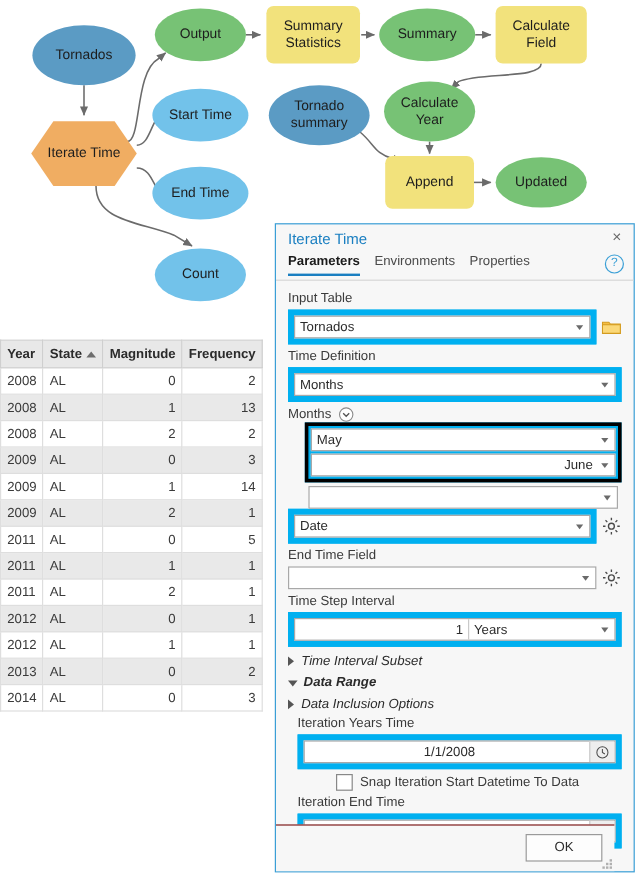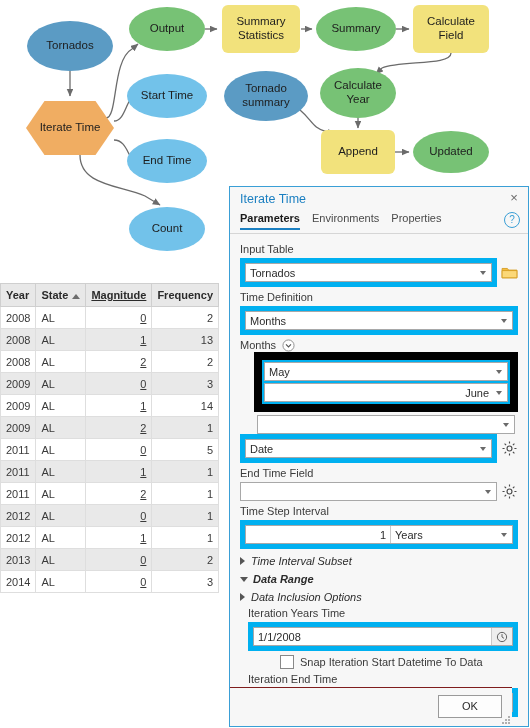--- a/index.html
+++ b/index.html
@@ -57,21 +57,21 @@
   }
   #attr-table td {
     border: 1px solid #dedede;
     padding: 3px 5px;
     height: 15px;
     background: #ffffff;
   }
   #attr-table tr.alt td { background: #e9e9e9; }
   .col-year  { width: 34px; text-align: left; }
   .col-state { width: 46px; text-align: left; }
-  .col-mag   { width: 64px; text-align: right; text-decoration: underline; }
+  .col-mag   { width: 64px; text-align: right; }
   .col-freq  { width: 62px; text-align: right; }
   th.col-mag, th.col-freq { text-align: center; }
   .sort-arrow {
     display: inline-block;
     margin-left: 4px;
     width: 0; height: 0;
     border-left: 4px solid transparent;
     border-right: 4px solid transparent;
     border-bottom: 5px solid #6d6d6d;
     vertical-align: middle;
@@ -186,21 +186,21 @@
   .hl {
     border: 3px solid #00b0f0;
     box-sizing: border-box;
     padding: 2px;
     background: #00b0f0;
     display: flex;
     flex: 1 1 auto;
     min-width: 0;
   }
   .hl-group {
-    border: 8px solid #000000;
+    border: 3px solid #000000;
     box-sizing: border-box;
     padding: 2px;
     background: #00b0f0;
     flex: 1 1 auto;
     min-width: 0;
   }
   .hl-group .ctrl { margin-bottom: 2px; }
   .hl-group .ctrl:last-child { margin-bottom: 0; justify-content: flex-end; }
 
   .icon-btn {
@@ -223,21 +223,21 @@
   }
   .interval-unit {
     flex: 1 1 auto;
     padding-left: 4px;
     display: flex; align-items: center;
     position: relative;
   }
 
   
   .date-ctrl { padding-right: 0; }
-  .date-val { flex: 1 1 auto; }
+  .date-val { flex: 1 1 auto; text-align: center; }
   .clock-btn {
     width: 20px;
     height: 17px;
     background: #eeeeee;
     border-left: 1px solid #c9c9c9;
     display: flex; align-items: center; justify-content: center;
     flex: 0 0 auto;
     cursor: pointer;
   }
 

